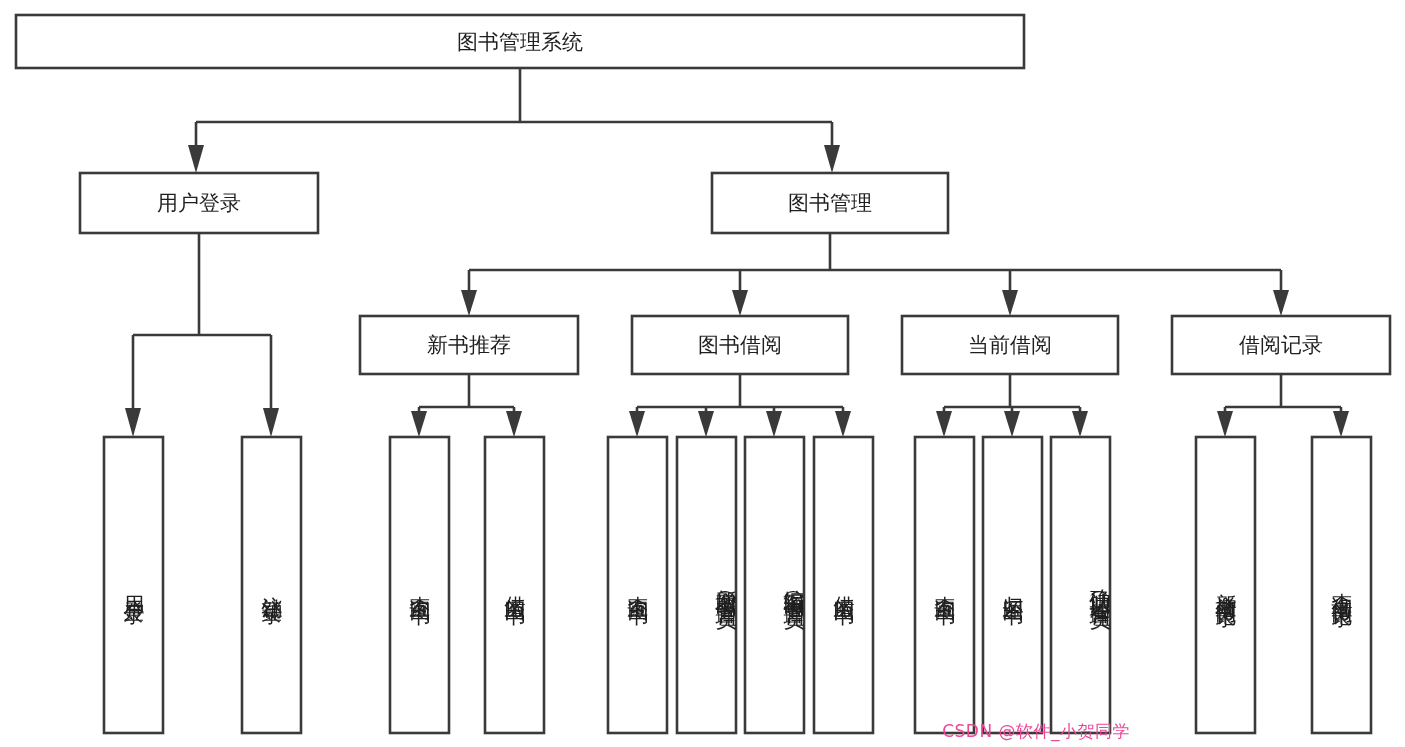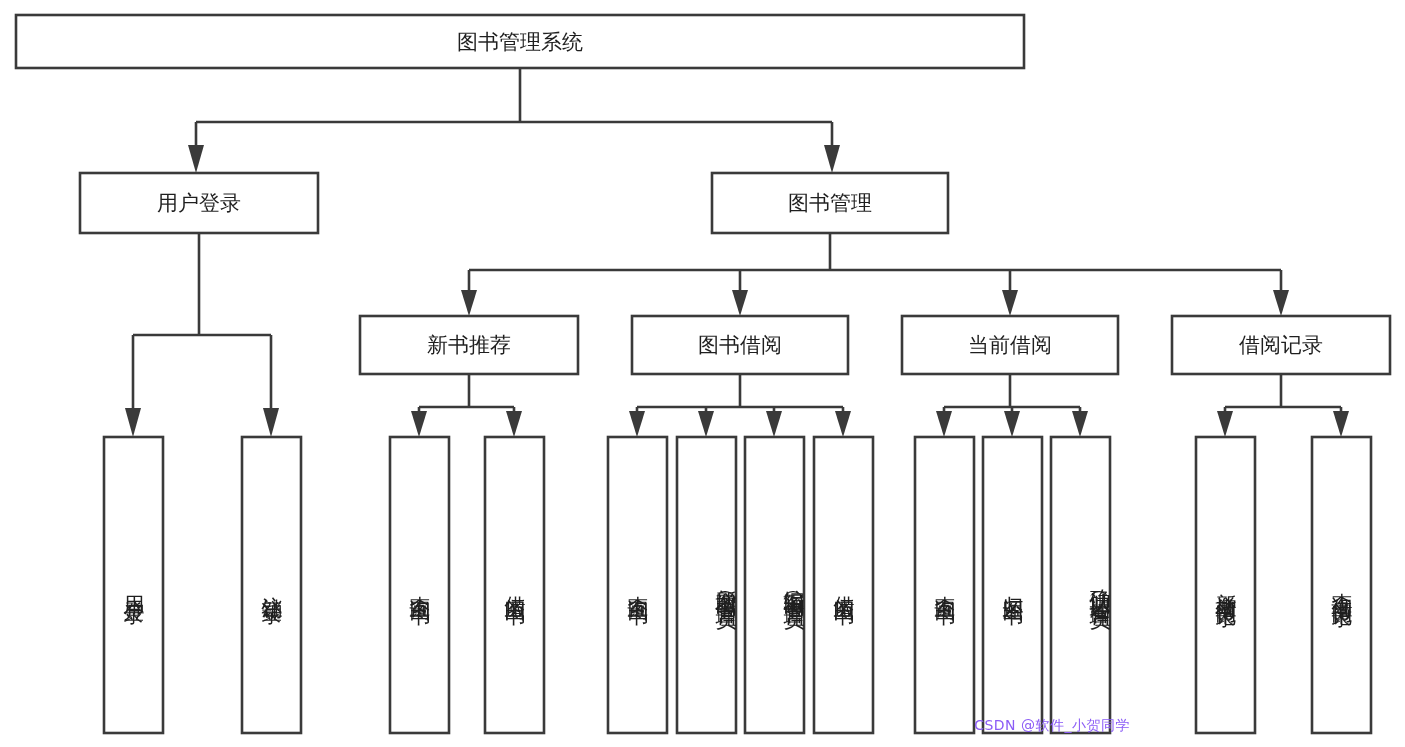--- a/index.html
+++ b/index.html
@@ -62,24 +62,24 @@
     color: #1f1f1f;
     font-family: "DejaVu Sans", "Liberation Sans", sans-serif;
     font-size: 21px;
     line-height: 1;
     white-space: nowrap;
     pointer-events: none;
   }
   .watermark {
     position: absolute;
     right: 8px;
-    bottom: 12px;
-    color: #8b5cf6;
-    font-family: "DejaVu Sans", "Liberation Sans", sans-serif;
-    font-size: 14px;
+    bottom: 4px;
+    color: #ec4899;
+    font-family: "DejaVu Sans", "Liberation Sans", sans-serif;
+    font-size: 17px;
     letter-spacing: 0.5px;
     white-space: nowrap;
   }
 </style>
 </head>
 <body>
 
 <div id="chart-root">
 
   <svg class="flow" viewBox="0 0 1405 747">

